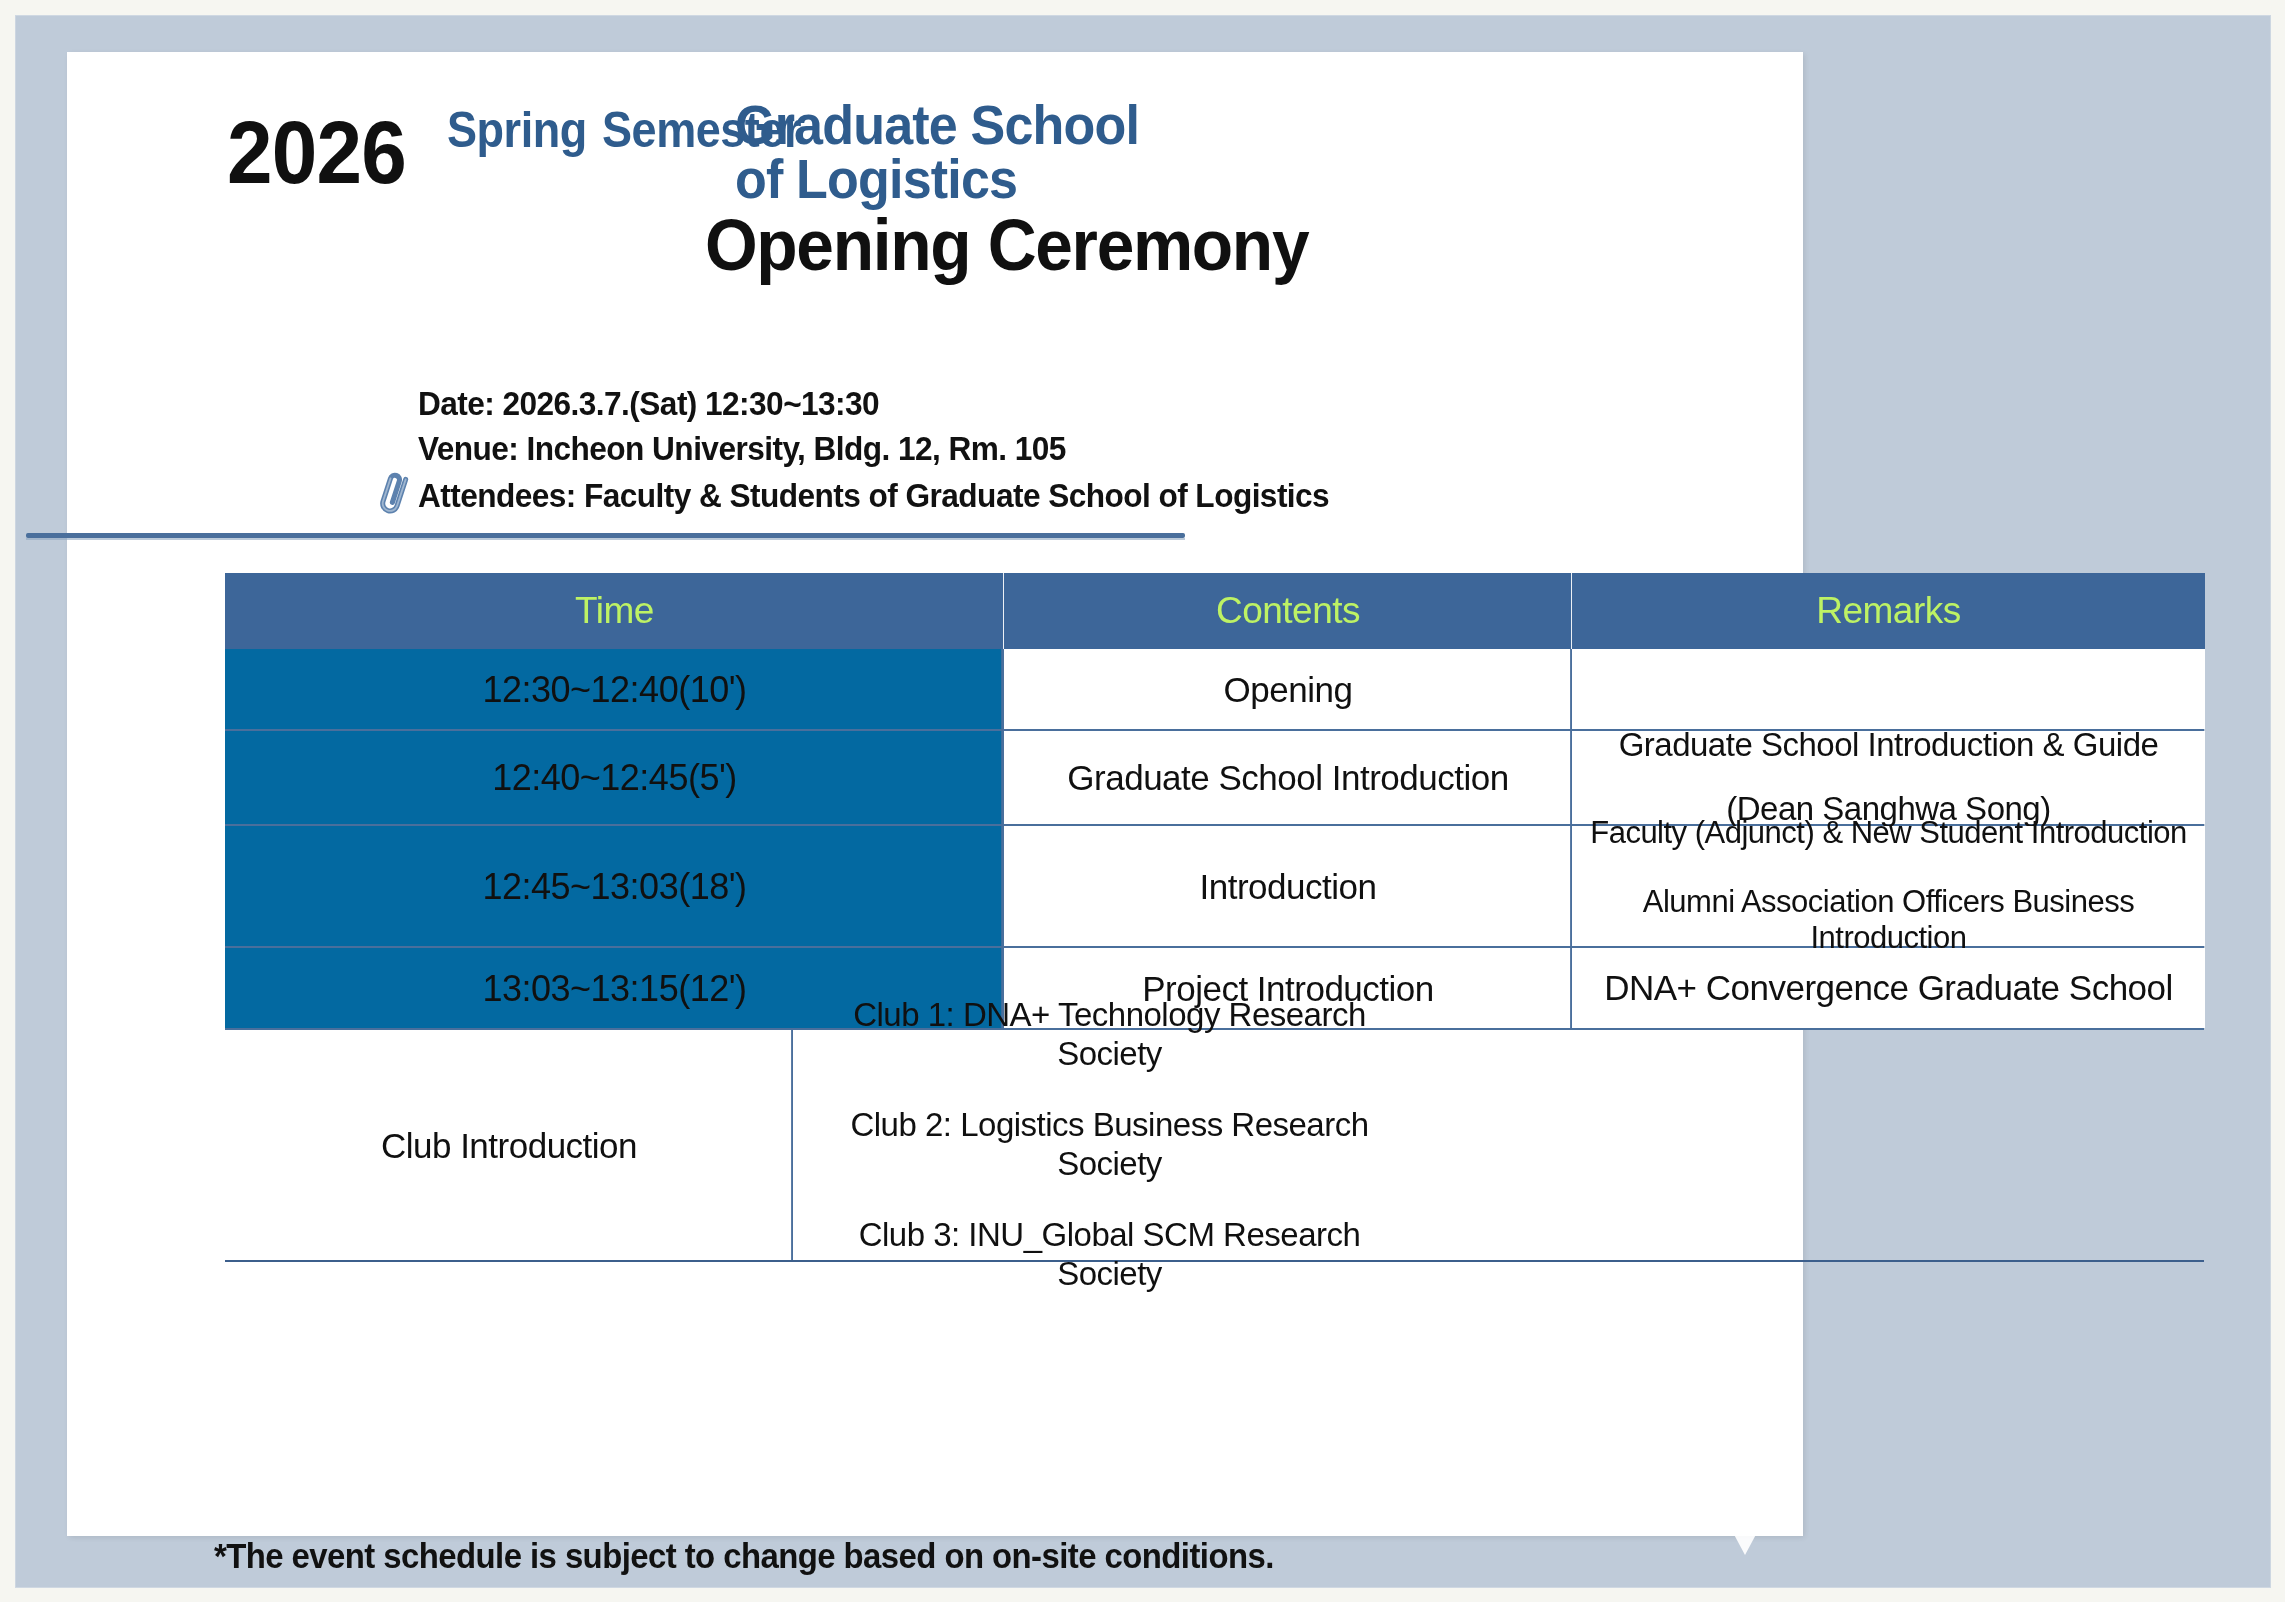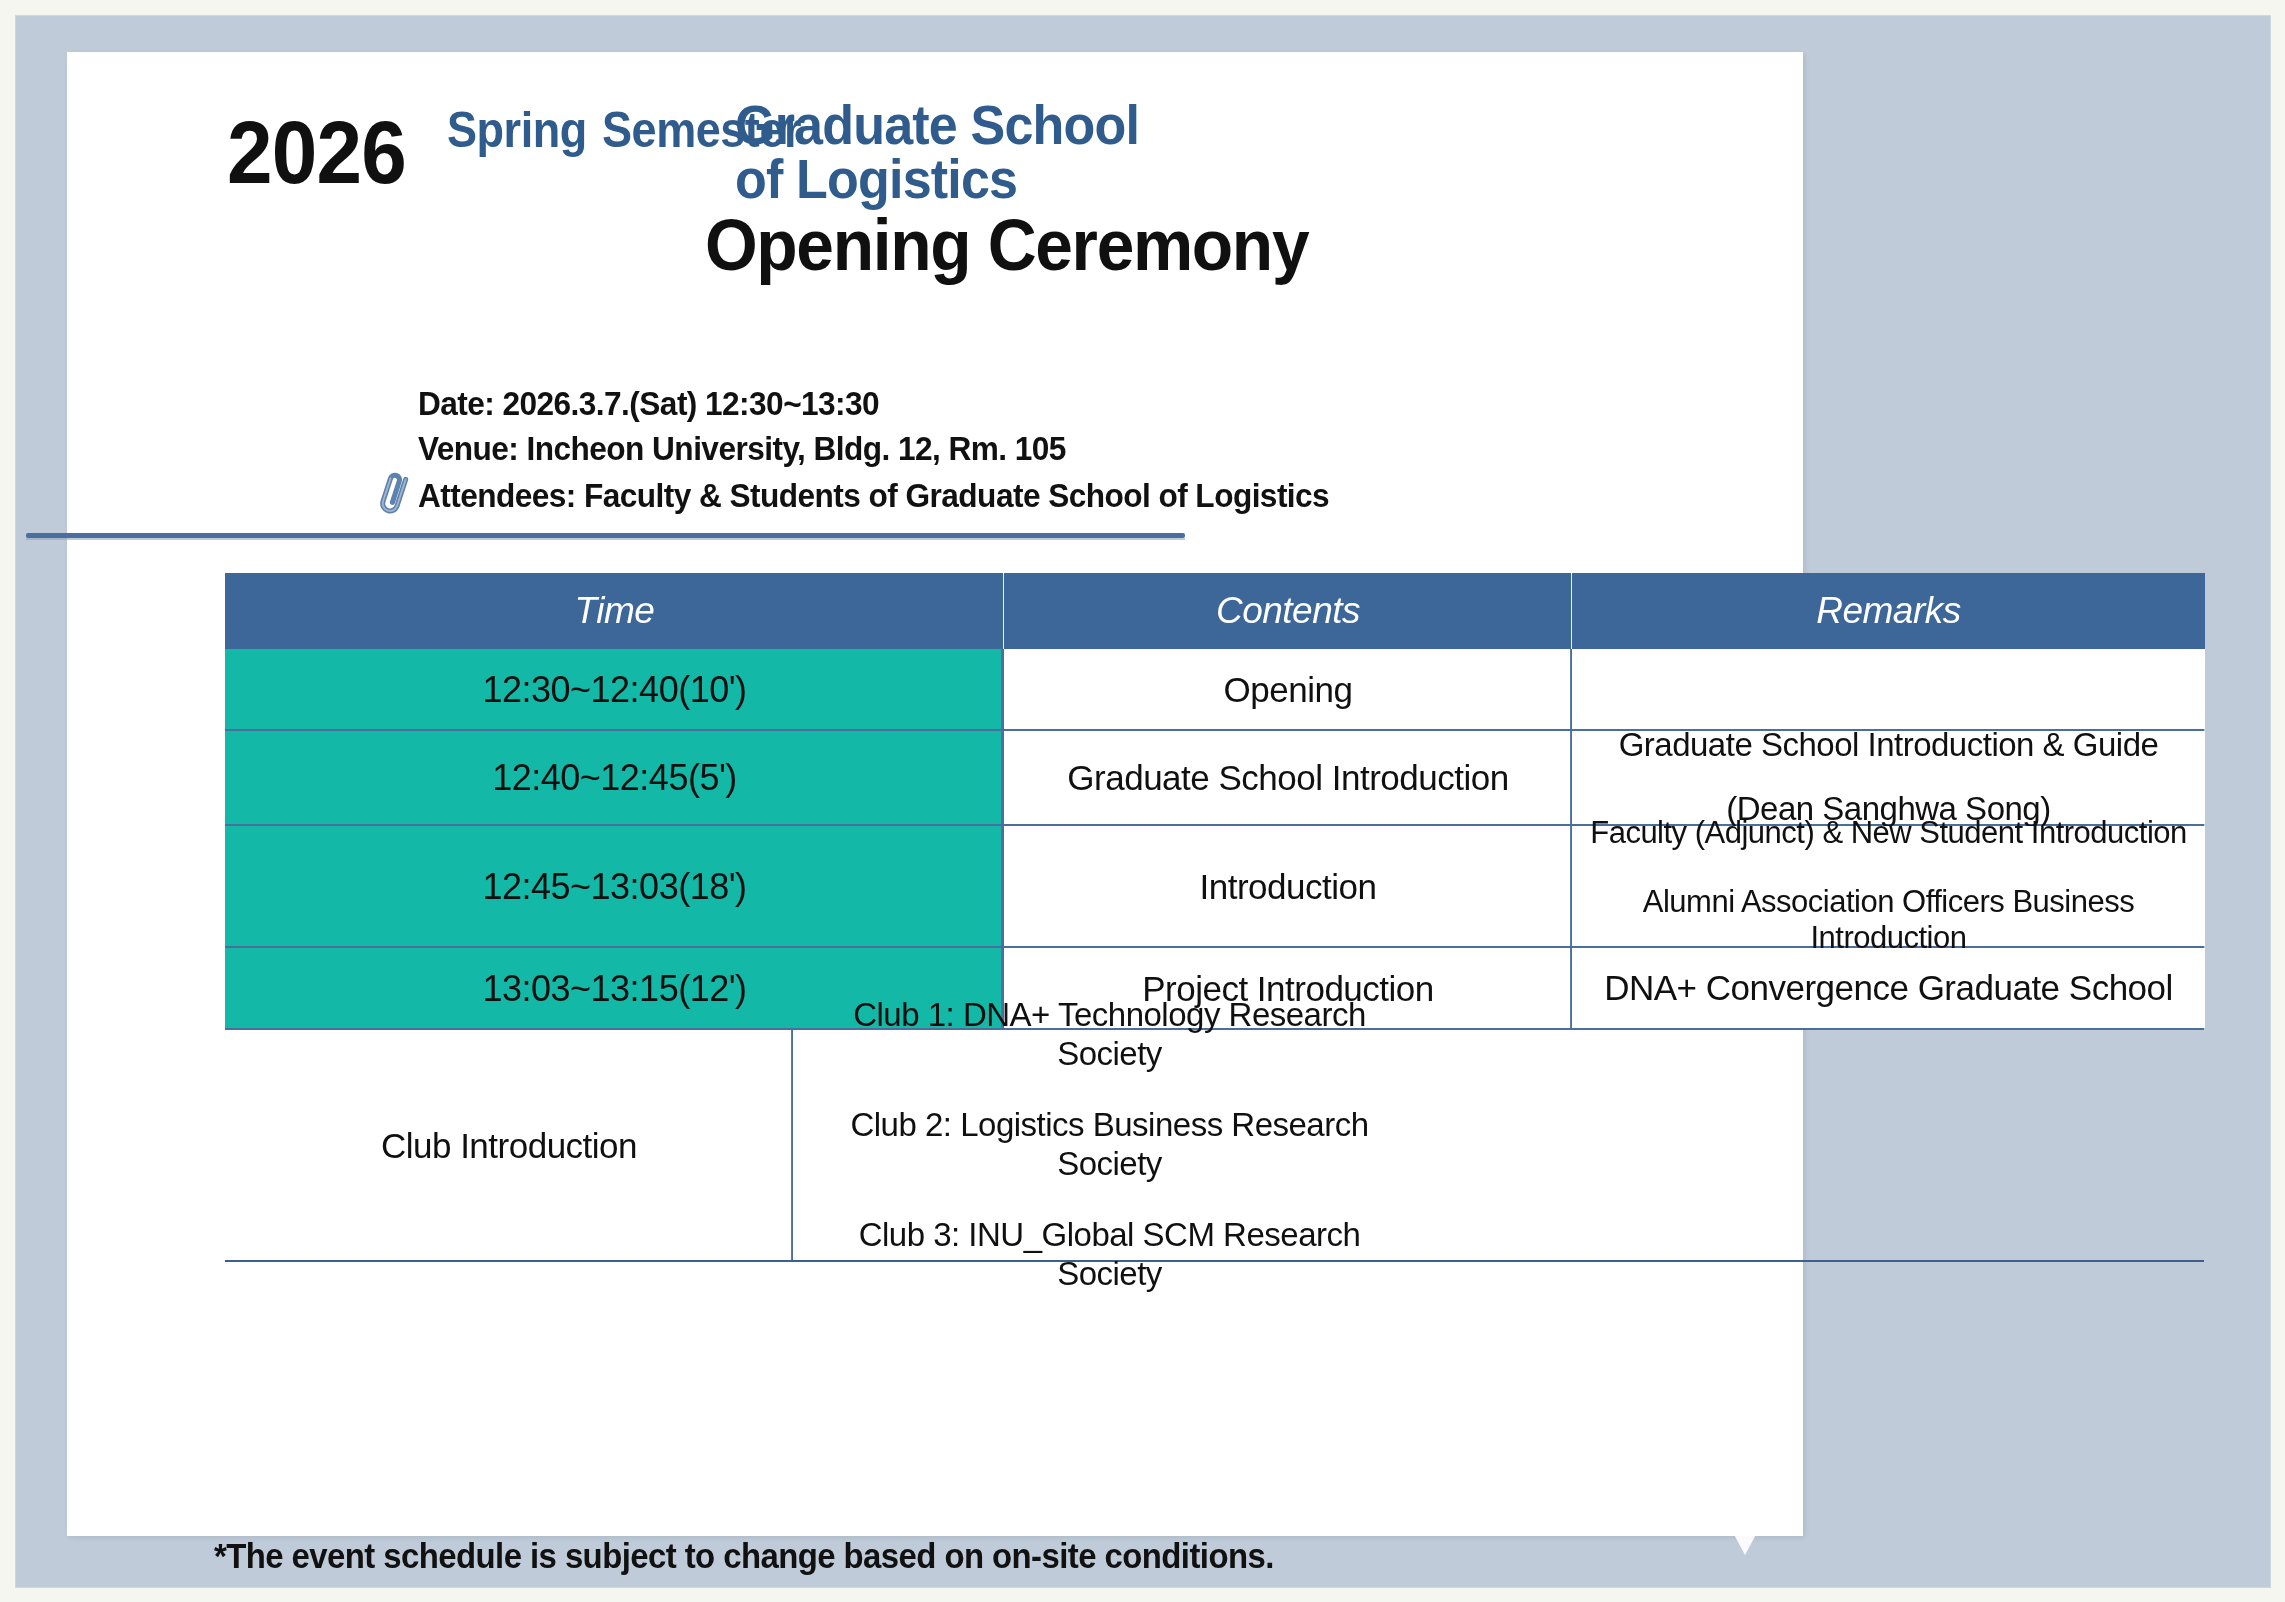--- a/index.html
+++ b/index.html
@@ -174,36 +174,35 @@
     color: #101010;
   }
   .c-time    { width: 779px; flex: none; }
   .c-content { width: 568px; flex: none; }
   .c-remark  { width: 633px; flex: none; }
 
   
   #thead .trow { height: 76px; }
   #thead .cell {
     background: #3d6699;
-    color: #ffffff;
+    color: #bef264;
     font-size: 37px;
     font-weight: 400;
     transform: none;
     position: relative;
-    font-style: italic;
   }
   #thead .c-time    { box-shadow: inset -0.9px 0 0 #ffffff; }
   #thead .c-content { box-shadow: inset -0.9px 0 0 #ffffff; }
 
   
   #tbody .trow { border-bottom: 2.8px solid #4a6f9c; }
   #tbody .trow:last-child { border-bottom: 2.8px solid #3c5f8c; }
   #tbody .cell { font-size: 35px; font-weight: 400; line-height: 45px; }
   #tbody .c-time {
-    background: #14b8a6;
+    background: #0369a1;
     font-size: 36px;
     box-shadow: inset -2.8px 0 0 #4a6f9c;
   }
   #tbody .c-content {
     background: #ffffff;
     box-shadow: inset -1.9px 0 0 #4a6f9c;
   }
   #tbody .c-remark { background: #ffffff; }
 
   .r1 { height: 82px; }

